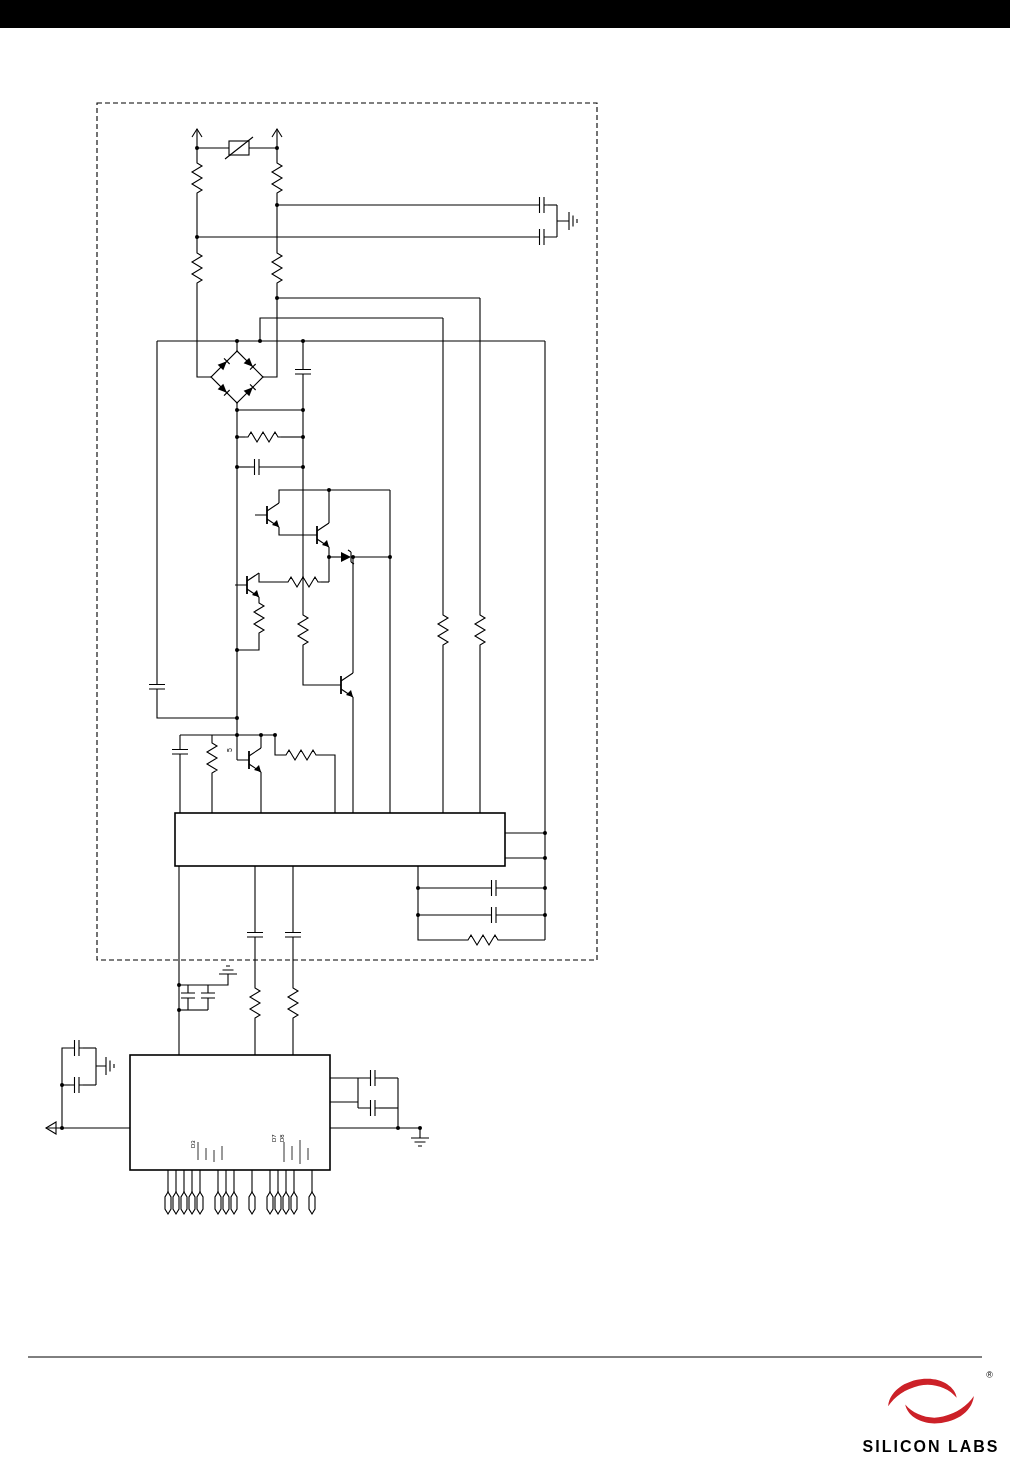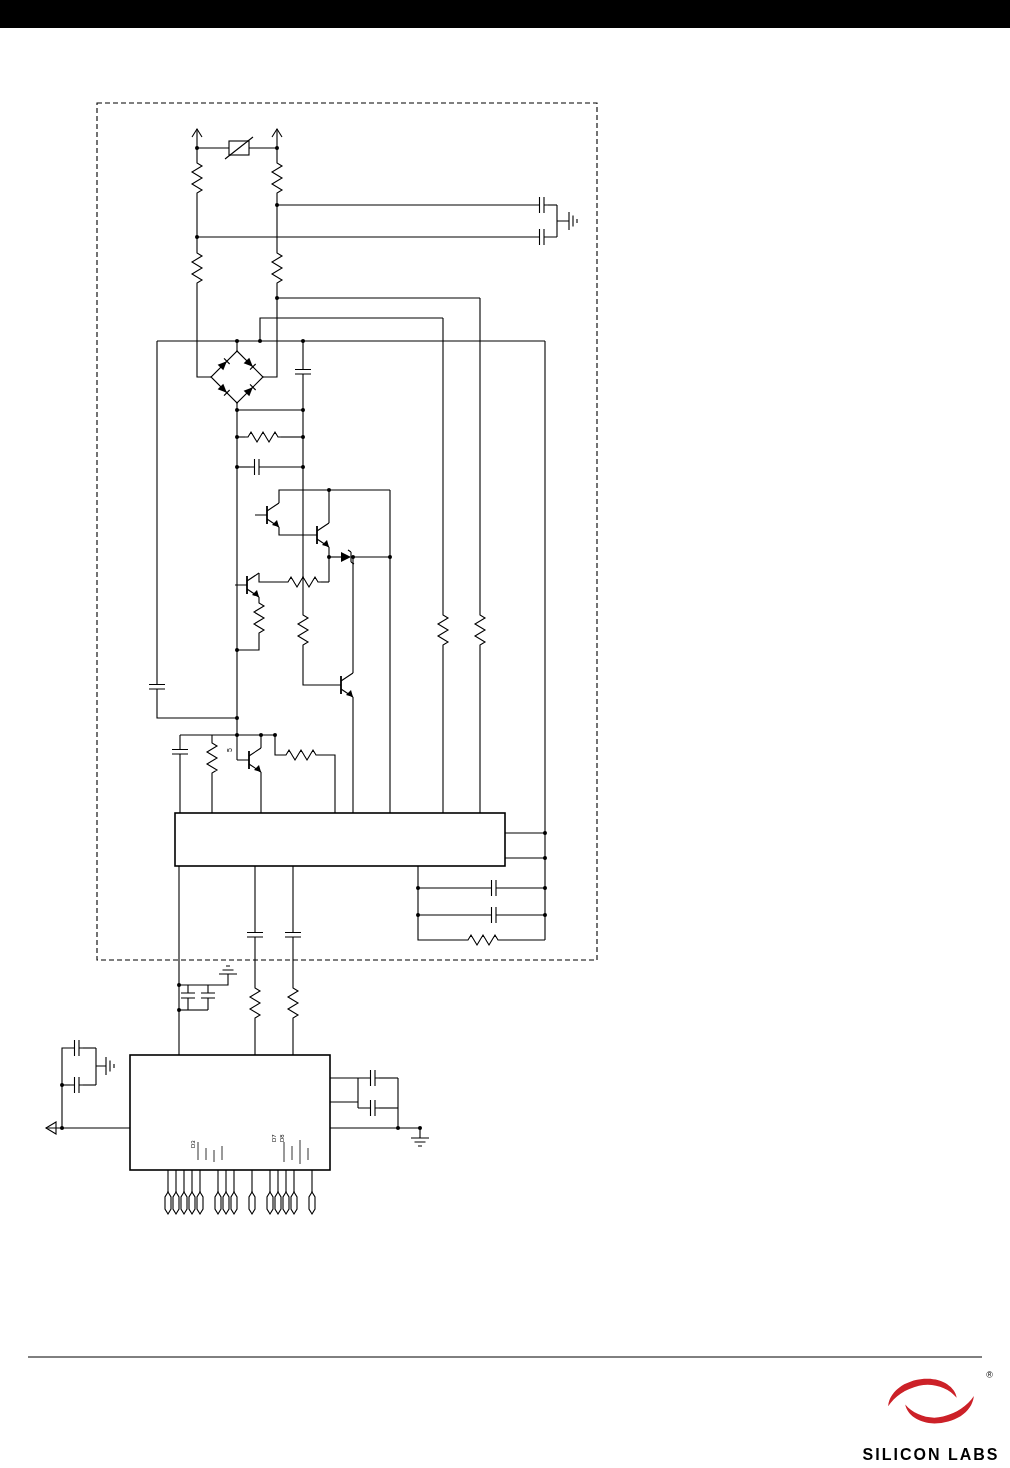--- a/index.html
+++ b/index.html
@@ -40,21 +40,21 @@
   .logo-mark{
     position:relative;
     display:inline-block;
   }
   .logo-mark .reg{
     position:absolute;
     right:-10px; top:-2px;
     font-size:9px;
   }
   .logo-text{
-    margin-top:10px;
+    margin-top:2px;
     font-weight:bold;
     font-size:16px;
     letter-spacing:2px;
     white-space:nowrap;
   }
 </style>
 </head>
 <body>
 
 <div class="page">

